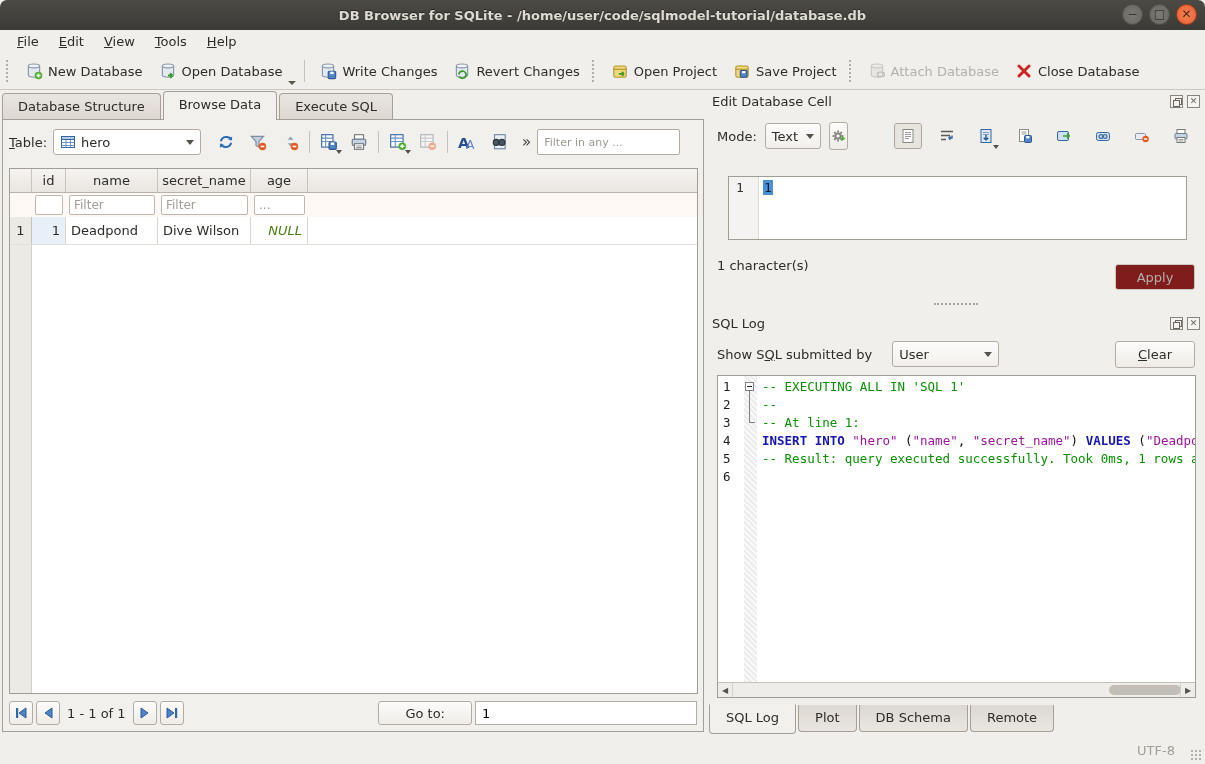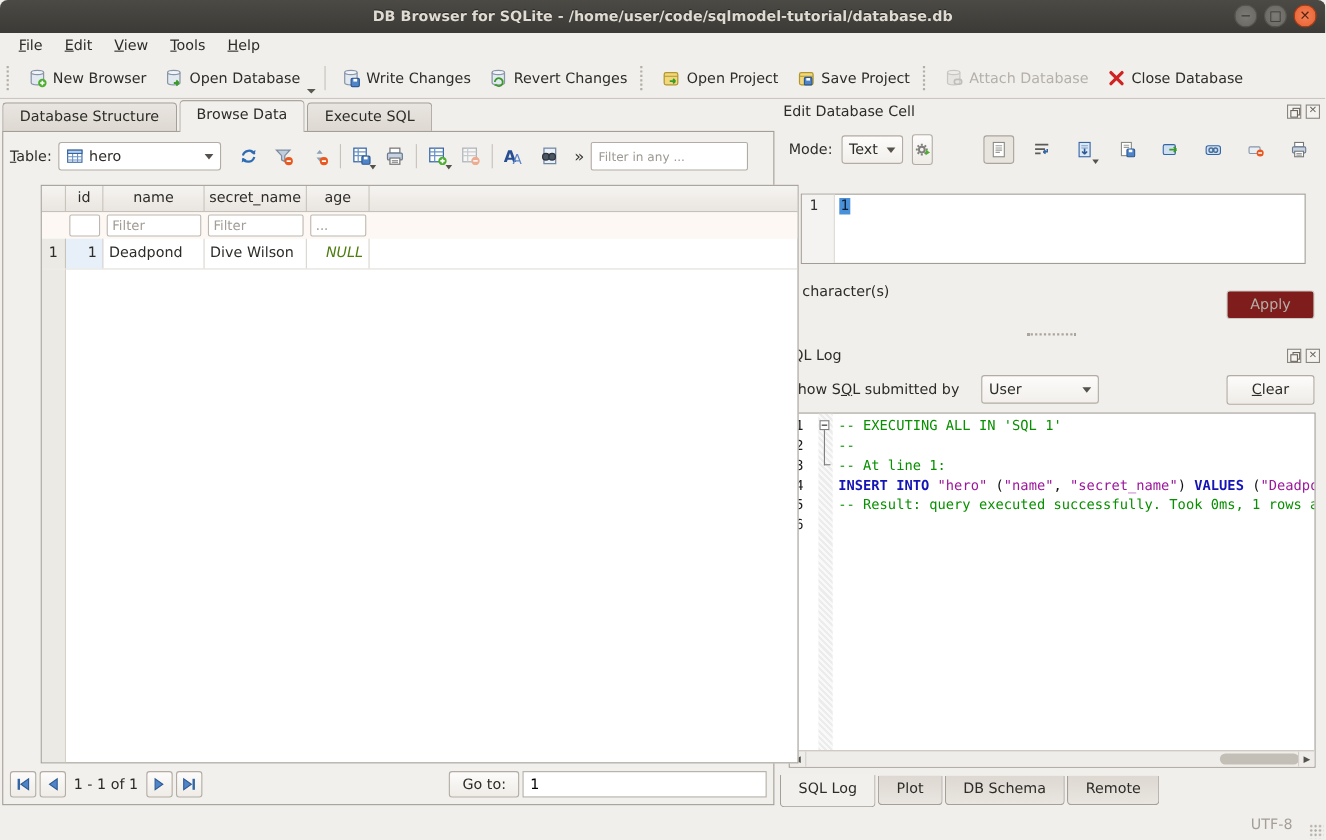--- a/index.html
+++ b/index.html
@@ -55,21 +55,21 @@
     display:flex;align-items:center;padding:0 6px;position:relative;}
   .combo .arrow{width:0;height:0;border-left:4px solid transparent;border-right:4px solid transparent;border-top:5px solid #55524c;margin-left:auto;}
   .combo-table{width:148px;background:#fff;}
   .mini-icon{display:flex;align-items:center;justify-content:center;width:26px;height:26px;position:relative;}
   .mini-icon .dd{position:absolute;right:0;bottom:1px;width:0;height:0;border-left:3px solid transparent;border-right:3px solid transparent;border-top:4px solid #55524c;}
   .chev{color:#3c3a35;font-size:15px;margin:0 6px 0 10px;}
   .filter-any{width:143px;height:26px;border:1px solid #b2aca4;border-radius:2px;background:#fff;padding:0 6px;font-size:11px;font-family:inherit;color:#2d2c28;}
   .filter-any::placeholder{color:#9d9992;}
 
   
-  .grid{position:absolute;left:6px;top:48px;width:689px;height:526px;border:1px solid #a29d95;background:#fff;overflow:hidden;margin-left:28px;}
+  .grid{position:absolute;left:6px;top:48px;width:689px;height:526px;border:1px solid #a29d95;background:#fff;overflow:hidden;}
   .g-row{display:flex;}
   .hdr-band{height:24px;background:linear-gradient(#f6f4f1,#e9e5e0);border-bottom:1px solid #b7b2aa;}
   .hdr-cell{border-right:1px solid #c8c3bb;display:flex;align-items:center;justify-content:center;font-size:13px;}
   .corner{width:22px;}
   .filter-band{height:24px;background:#fdf8f3;align-items:center;}
   .f-cell{display:flex;align-items:center;justify-content:center;}
   .f-input{height:20px;width:calc(100% - 6px);border:1px solid #bdb7af;border-radius:2px;background:#fff;padding:0 4px;font-size:12px;font-family:inherit;}
   .f-input::placeholder{color:#a29d96;}
   .data-row{height:28px;border-bottom:1px solid #e2ded8;}
   .rowhdr{width:22px;background:#eceae5;border-right:1px solid #c8c3bb;display:flex;align-items:center;justify-content:center;font-size:13px;}
@@ -79,21 +79,21 @@
   .cell .null{font-style:italic;color:#4d7c0f;}
   .gutter-strip{position:absolute;left:0;top:76px;bottom:0;width:22px;background:#eceae5;border-right:1px solid #d5d1ca;}
   .w-id{width:34px;} .w-name{width:92px;} .w-secret{width:93px;} .w-age{width:57px;}
 
   
   .nav-row{position:absolute;left:6px;right:6px;top:580px;height:26px;display:flex;align-items:center;gap:3px;}
   .nav-btn{width:24px;height:24px;border:1px solid #b2aca4;border-radius:3px;background:linear-gradient(#fdfcfb,#efecе7);
     display:flex;align-items:center;justify-content:center;background:linear-gradient(#fdfcfb,#efece7);}
   .nav-count{margin:0 4px;}
   .goto-btn{height:24px;border:1px solid #b2aca4;border-radius:3px;background:linear-gradient(#fdfcfb,#efece7);
-    padding:0 11px;display:flex;align-items:center;margin-left:auto;}
+    padding:0 26px;display:flex;align-items:center;margin-left:auto;}
   .goto-input{width:222px;height:24px;border:1px solid #b2aca4;background:#fff;padding:0 6px;font-size:13px;font-family:inherit;}
 
   
   .dock-title{position:absolute;left:5px;right:5px;height:18px;display:flex;align-items:center;}
   .dock-btns{margin-left:auto;display:flex;gap:4px;}
   .dock-btn{width:13px;height:13px;border:1px solid #89857d;display:flex;align-items:center;justify-content:center;color:#6a665f;font-size:9px;background:#f5f3ef;}
   .float-glyph{position:relative;width:7px;height:7px;}
   .float-glyph:before{content:"";position:absolute;left:2px;top:0;width:5px;height:5px;border:1px solid #6a665f;}
   .float-glyph:after{content:"";position:absolute;left:0;top:2px;width:5px;height:5px;border:1px solid #6a665f;background:#f5f3ef;}
 
@@ -187,21 +187,21 @@
   <div class="toolbar">
     <div class="tb-handle"></div>
 
     <div class="tb-btn">
       <svg class="ic" viewBox="0 0 16 16">
           <path d="M3 3.5v8.3c0 1 2.2 1.7 5 1.7s5-.7 5-1.7V3.5" fill="#e3e9f0" stroke="#8795a6"></path>
           <ellipse cx="8" cy="3.5" rx="5" ry="1.7" fill="#f0f4f8" stroke="#8795a6"></ellipse>
           <circle cx="12" cy="12" r="3.4" fill="#4caf2f"></circle>
           <path d="M12 10.2v3.6M10.2 12h3.6" stroke="#fff" stroke-width="1.3"></path>
         </svg>
-      <span>New Browser</span>
+      <span>New Database</span>
     </div>
 
     <div class="tb-btn">
       <svg class="ic" viewBox="0 0 16 16">
           <path d="M3 3.5v8.3c0 1 2.2 1.7 5 1.7s5-.7 5-1.7V3.5" fill="#e3e9f0" stroke="#8795a6"></path>
           <ellipse cx="8" cy="3.5" rx="5" ry="1.7" fill="#f0f4f8" stroke="#8795a6"></ellipse>
           <path d="M8 12h4m0 0l-2-2m2 2l-2 2" stroke="#3a9a2a" stroke-width="1.6" fill="none"></path>
         </svg>
       <span>Open Database</span>
     </div>

